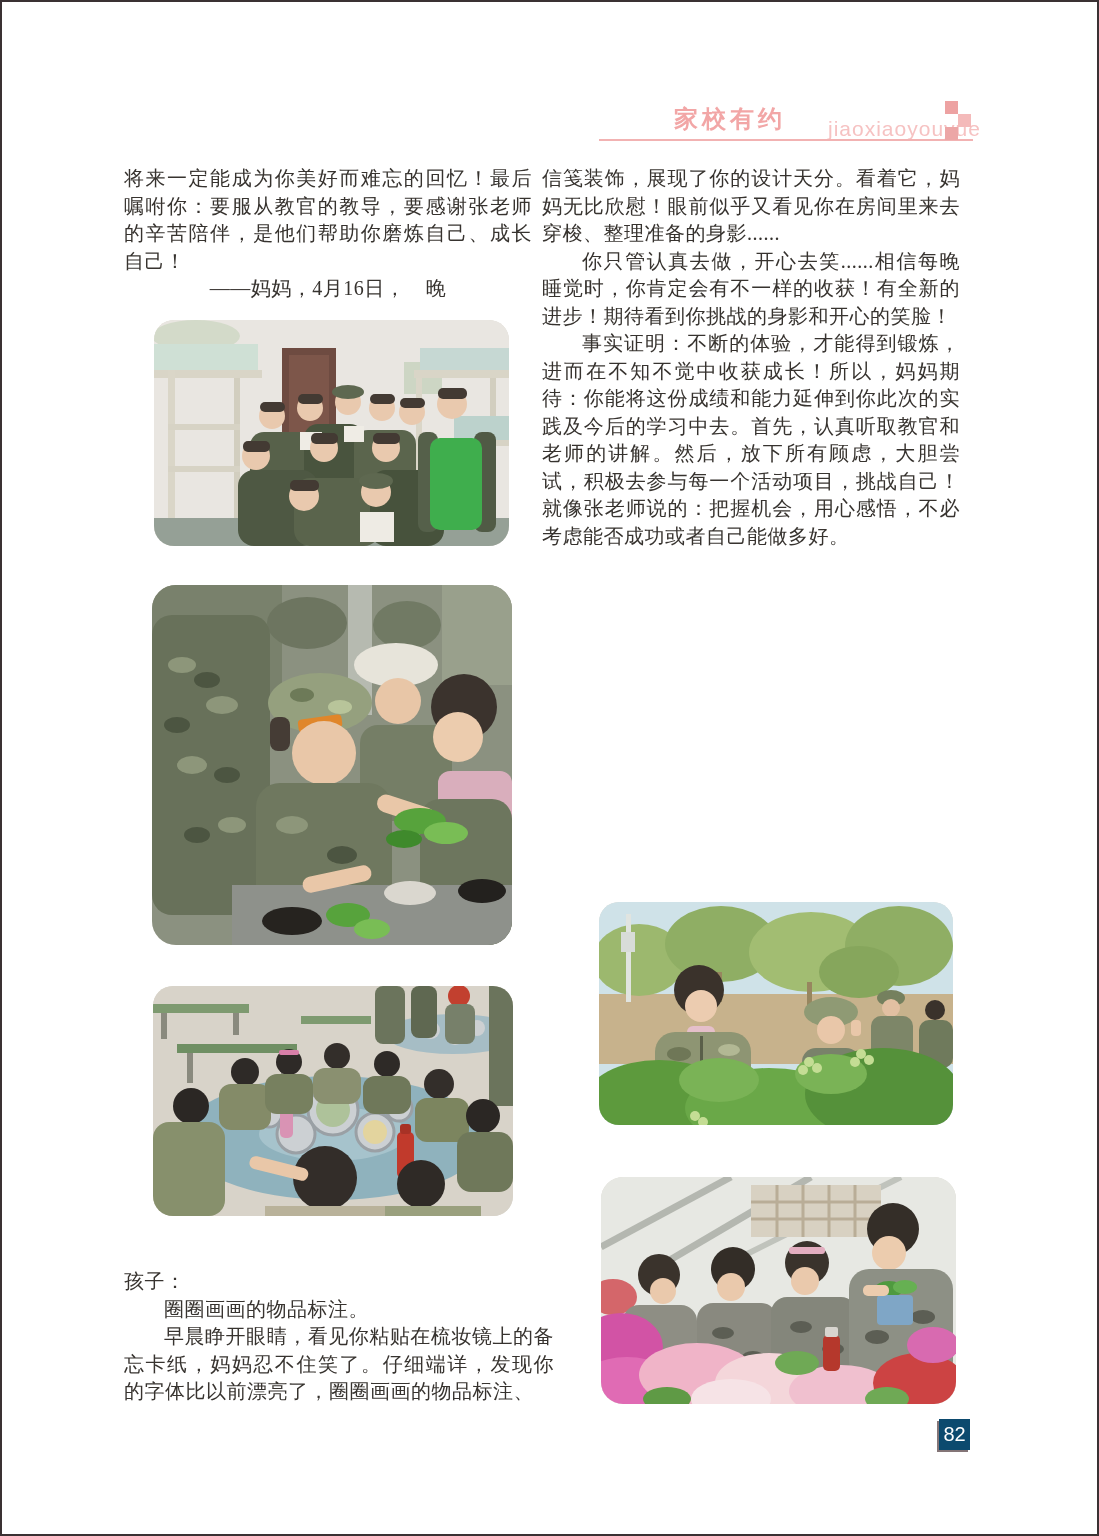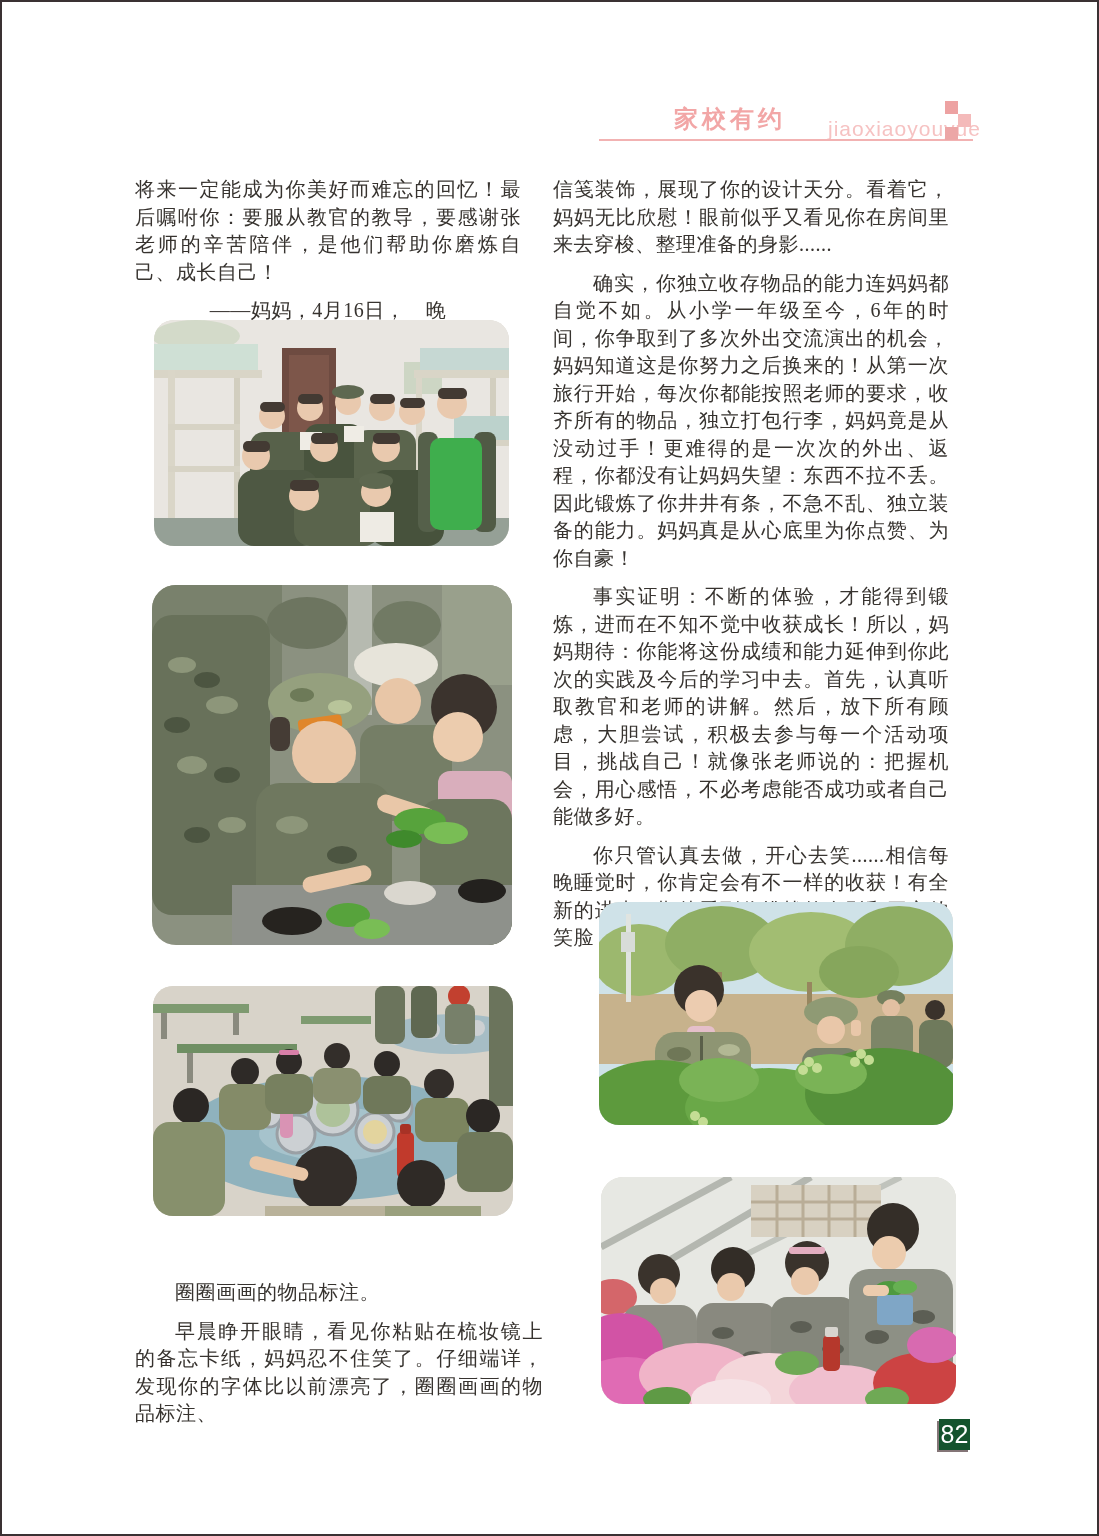--- a/index.html
+++ b/index.html
@@ -38,43 +38,43 @@
   .sq3 { left: 943px; top: 125px; background: #eca6a6; }
 
   
   .txt {
     position: absolute;
     font-size: 20px; line-height: 27.5px;
     text-align: justify;
     word-break: break-all;
     letter-spacing: 0.5px;
   }
-  .txt p { margin: 11px; }
+  .txt p { margin: 0; }
   .indent { text-indent: 2em; }
   .sig { text-align: center; text-indent: 0; }
 
   .left-top    { left: 122px; top: 163px;  width: 408px; }
   .left-bottom { left: 122px; top: 1266px; width: 430px; }
   .right-col   { left: 540px; top: 163px;  width: 418px; }
 
   
   .photo { position: absolute; overflow: hidden; background: #dddad2; }
   .photo svg { display: block; width: 100%; height: 100%; }
   .ph1 { left: 152px; top: 318px;  width: 355px; height: 226px; border-radius: 20px; }
   .ph2 { left: 150px; top: 583px;  width: 360px; height: 360px; border-radius: 24px; }
   .ph3 { left: 151px; top: 984px;  width: 360px; height: 230px; border-radius: 20px; }
   .ph4 { left: 597px; top: 900px;  width: 354px; height: 223px; border-radius: 20px; }
   .ph5 { left: 599px; top: 1175px; width: 355px; height: 227px; border-radius: 22px; }
 
   
   .page-num {
     position: absolute; left: 937px; top: 1417px;
     width: 31px; height: 31px;
-    background: #14532d; color: #ffffff;
-    font-family: "Liberation Sans", sans-serif; font-size: 25px;
+    background: #0c4a6e; color: #ffffff;
+    font-family: "Liberation Sans", sans-serif; font-size: 20px;
     display: flex; align-items: center; justify-content: center;
     box-shadow: -2px 2px 0 #847577;
   }
 </style>
 </head>
 <body>
 
 <div class="page">
 
   <div class="header-title">家校有约</div>
@@ -244,29 +244,29 @@
       <circle cx="172" cy="192" r="32" fill="#332d29"></circle>
       <rect x="164" y="214" width="14" height="20" fill="#332d29"></rect>
       <rect x="112" y="220" width="120" height="10" fill="#b9b29a"></rect>
       <rect x="96" y="176" width="60" height="13" rx="6" fill="#e9c7a8" transform="rotate(14 126 182)"></rect>
       <circle cx="268" cy="198" r="24" fill="#2f2a26"></circle>
         <rect x="232" y="220" width="96" height="10" fill="#9aa07e"></rect>
     </svg>
   </div>
 
   <div class="txt left-bottom">
+    <p>孩子：</p>
     <p class="indent">圈圈画画的物品标注。</p>
     <p class="indent">早晨睁开眼睛，看见你粘贴在梳妆镜上的备忘卡纸，妈妈忍不住笑了。仔细端详，发现你的字体比以前漂亮了，圈圈画画的物品标注、</p>
   </div>
 
   <div class="txt right-col">
     <p>信笺装饰，展现了你的设计天分。看着它，妈妈无比欣慰！眼前似乎又看见你在房间里来去穿梭、整理准备的身影......</p>
-    <p class="indent">确实，你独立收存物品的能力连妈妈都自觉不如。从小学一年级至今，6年的时间，你争取到了多次外出交流演出的机会，妈妈知道这是你努力之后换来的！从第一次旅行开始，每次你都能按照老师的要求，收齐所有的物品，独立打包行李，妈妈竟是从没动过手！更难得的是一次次的外出、返程，你都没有让妈妈失望：东西不拉不丢。因此锻炼了你井井有条，不急不乱、独立装备的能力。妈妈真是从心底里为你点赞、为你自豪！</p>
+    <p class="indent">你只管认真去做，开心去笑......相信每晚睡觉时，你肯定会有不一样的收获！有全新的进步！期待看到你挑战的身影和开心的笑脸！</p>
     <p class="indent">事实证明：不断的体验，才能得到锻炼，进而在不知不觉中收获成长！所以，妈妈期待：你能将这份成绩和能力延伸到你此次的实践及今后的学习中去。首先，认真听取教官和老师的讲解。然后，放下所有顾虑，大胆尝试，积极去参与每一个活动项目，挑战自己！就像张老师说的：把握机会，用心感悟，不必考虑能否成功或者自己能做多好。</p>
-    <p class="indent">你只管认真去做，开心去笑......相信每晚睡觉时，你肯定会有不一样的收获！有全新的进步！期待看到你挑战的身影和开心的笑脸！</p>
   </div>
 
   <div class="photo ph4" role="img" aria-label="同学们在园地绿植间活动">
     <svg viewBox="0 0 354 223" preserveAspectRatio="none">
       <rect width="354" height="223" fill="#cfe2e8"></rect>
       <rect y="92" width="354" height="70" fill="#c7b28c"></rect>
       <ellipse cx="40" cy="58" rx="46" ry="36" fill="#9cb86e"></ellipse>
       <ellipse cx="122" cy="42" rx="56" ry="38" fill="#8fae64"></ellipse>
       <ellipse cx="212" cy="50" rx="62" ry="40" fill="#a2bd72"></ellipse>
       <ellipse cx="300" cy="44" rx="54" ry="40" fill="#8fae64"></ellipse>

